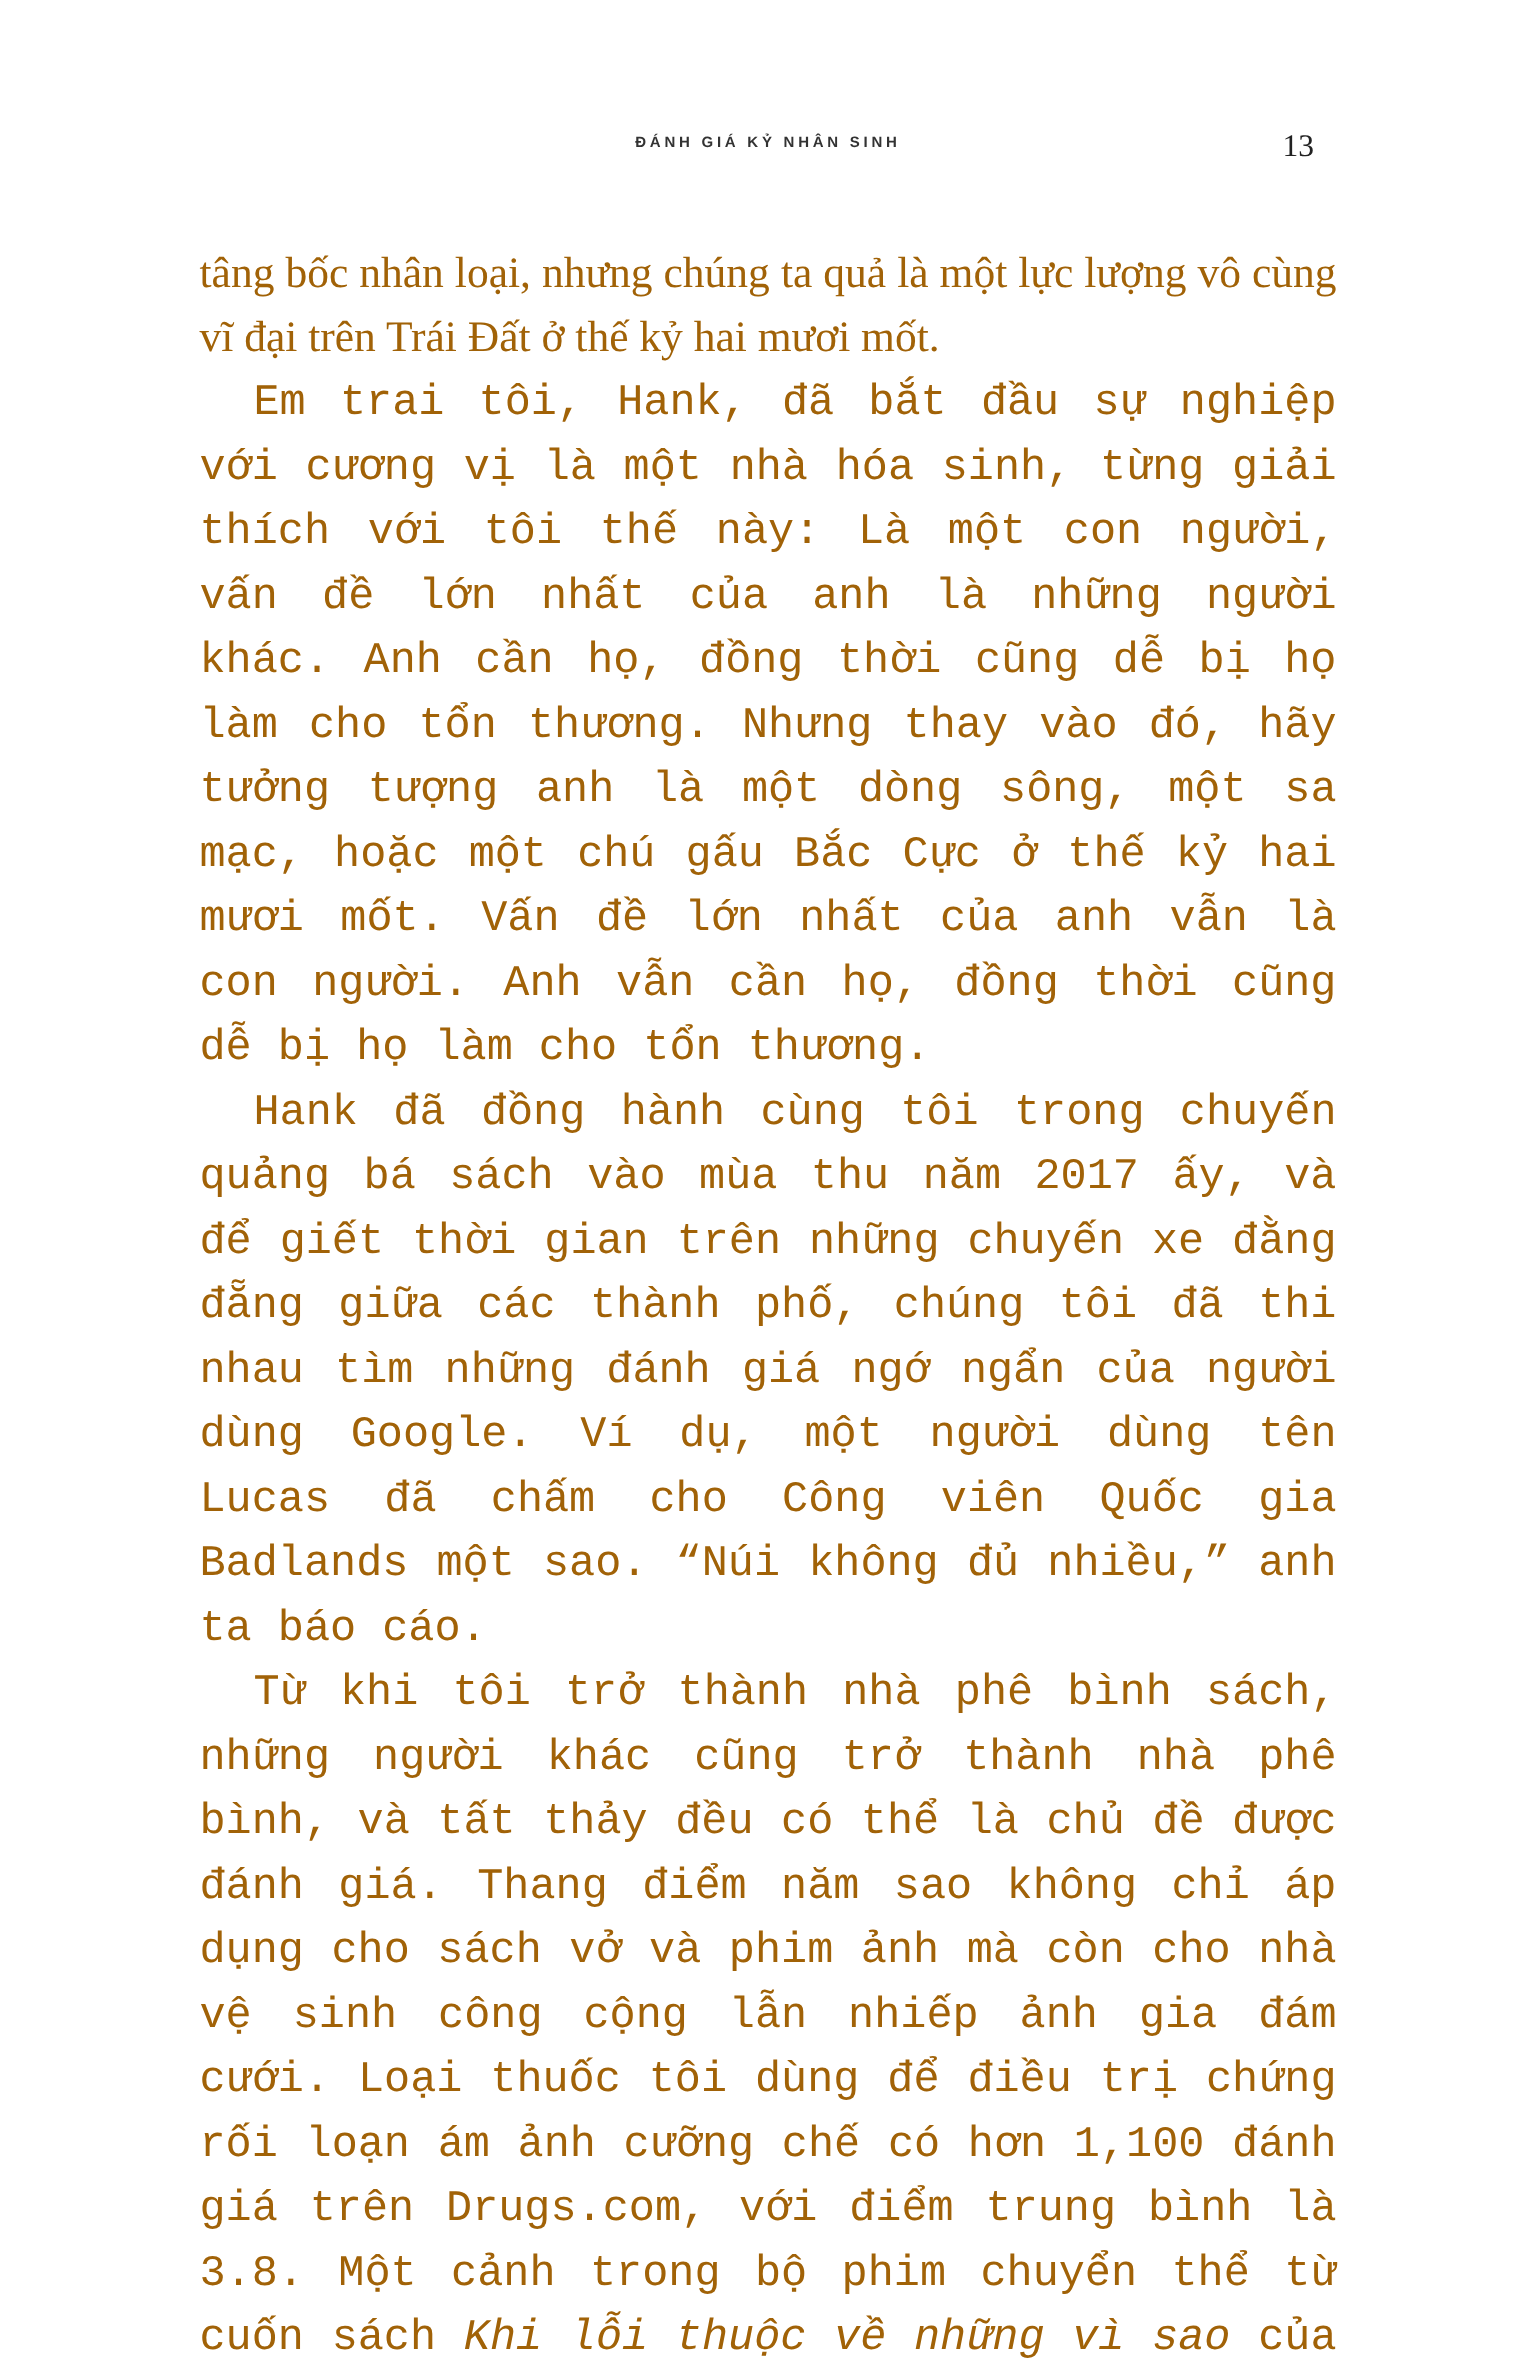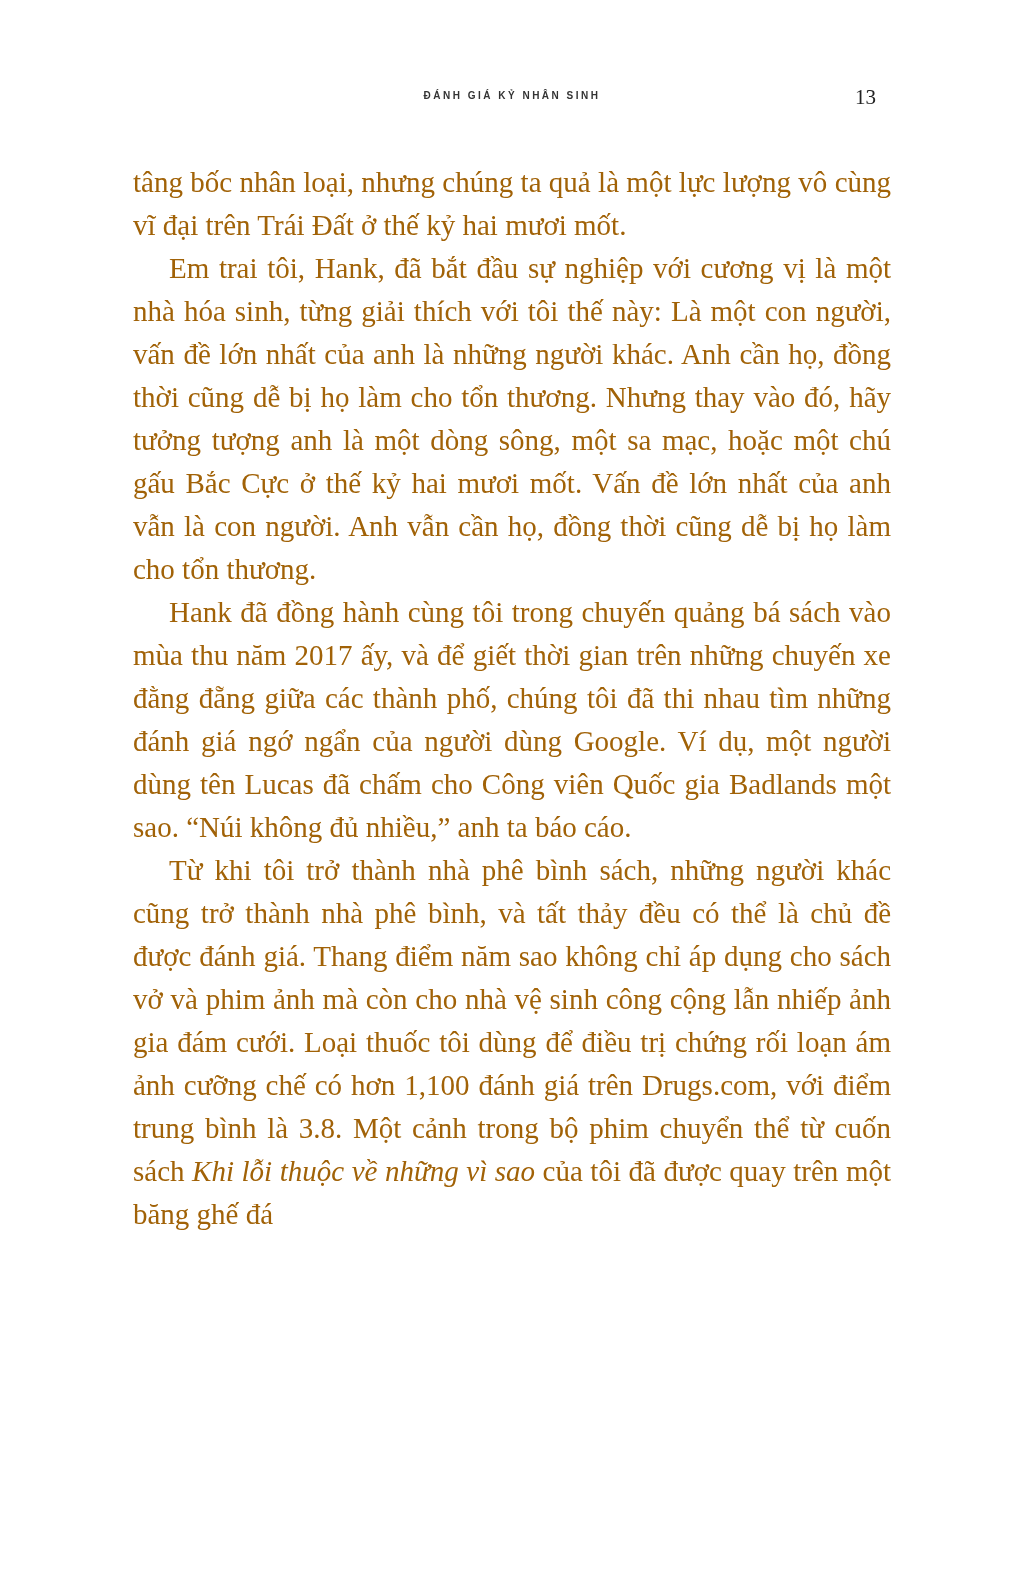--- a/index.html
+++ b/index.html
@@ -44,21 +44,21 @@
     position: absolute;
     top: 161px;
     left: 133px;
     width: 758px;
     font-size: 29px;
     line-height: 43px;
     text-align: justify;
     color: #a16207;
   }
   .page-body p { margin: 0; }
-  .page-body p.indent { text-indent: 36px; }
+  .page-body p.indent { text-indent: 36px; font-family: Liberation Mono, monospace; }
   .italic { font-style: italic; }
 </style>
 </head>
 <body>
 
 <div class="book-page">
   <header class="page-header">
     <span class="running-title">ĐÁNH GIÁ KỶ NHÂN SINH</span>
     <span class="page-number">13</span>
   </header>

